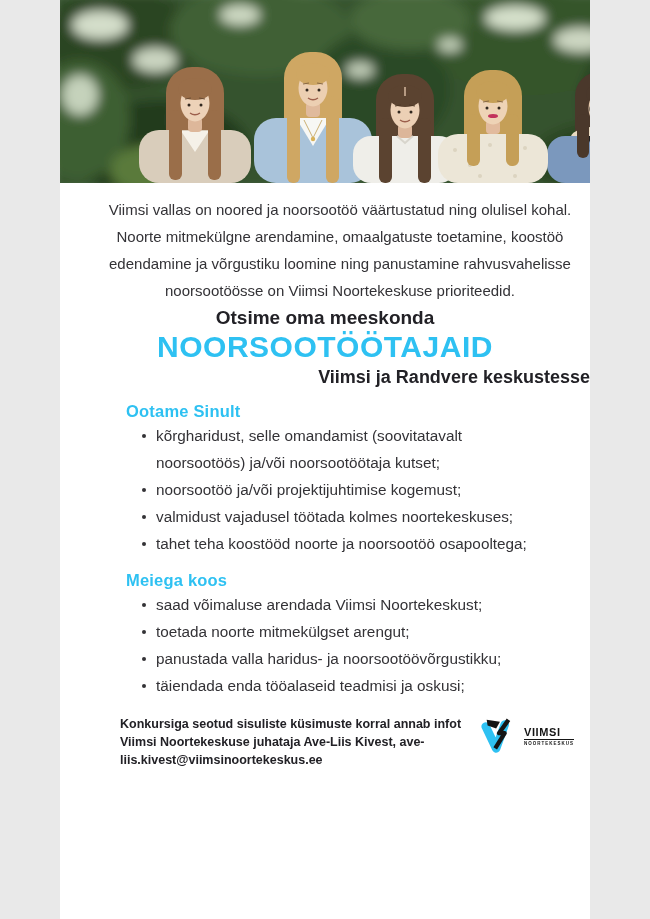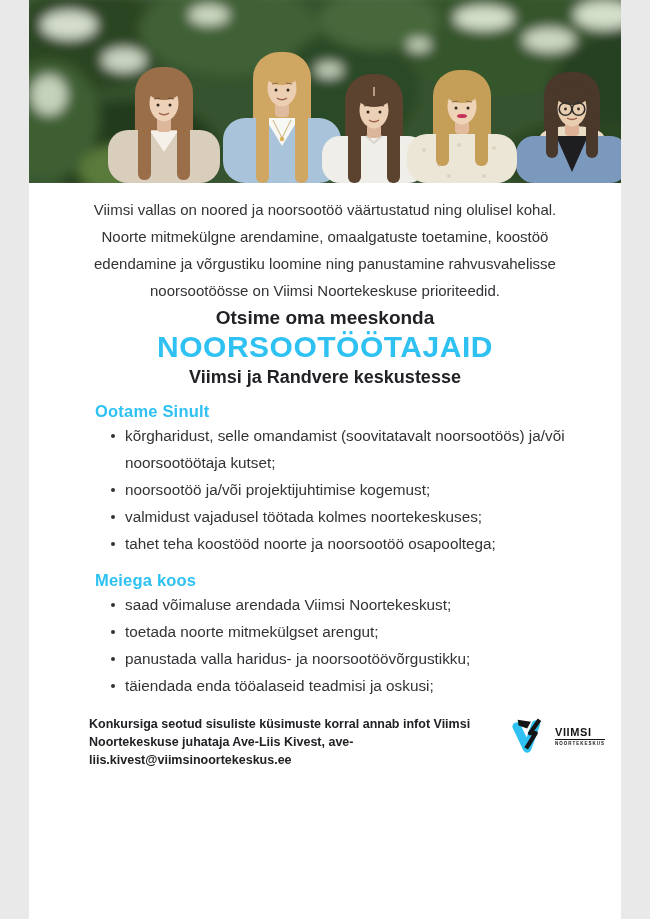--- a/index.html
+++ b/index.html
@@ -1,27 +1,27 @@
 <!DOCTYPE html>
 <html><head>
 <meta charset="utf-8">
 <style>
   html,body{margin:0;padding:0;background:#e9e9e9;}
   .page{
-    width:592px;height:919px;margin:0 auto;background:#ffffff;
+    width:530px;height:919px;margin:0 auto;background:#ffffff;
     font-family:"Liberation Sans", sans-serif;color:#2b2a2e;
     position:relative;overflow:hidden;
   }
   .photo{width:650px;height:183px;overflow:hidden;line-height:0;}
   .intro{margin:13px auto 0;width:560px;text-align:center;
          font-size:15px;line-height:27px;font-weight:400;color:#333236;}
   .kicker{margin-top:2px;text-align:center;font-size:19px;line-height:24px;font-weight:700;color:#222126;}
   .title{text-align:center;font-size:30px;line-height:34px;font-weight:800;
          color:#2ec1f2;letter-spacing:.5px;}
-  .subtitle{margin-top:2px;text-align:center;font-size:18px;line-height:22px;font-weight:700;color:#222126;}
+  .subtitle{margin-top:2px;text-align:right;font-size:18px;line-height:22px;font-weight:700;color:#222126;}
   .sec-heading{margin:13px 0 0 66px;font-size:16.5px;line-height:20px;font-weight:800;
                color:#2ec1f2;letter-spacing:.2px;}
   ul.bullets{list-style:none;margin:1px 0 0 0;padding:0 44px 0 96px;}
   ul.bullets li{font-size:15.3px;line-height:27px;position:relative;color:#333236;}
   ul.bullets li::before{content:"";position:absolute;left:-14px;top:12px;width:4px;height:4px;
                         border-radius:50%;background:#333236;}
   .application{margin:17px 60px 0 63px;font-size:13px;line-height:19px;font-weight:700;
                color:#222126;text-align:justify;letter-spacing:.1px;}
   .footer{margin:16px 10px 0 60px;display:flex;justify-content:space-between;align-items:flex-start;}
   .footer-contact{width:488px;font-size:12.5px;line-height:18px;font-weight:700;color:#222126;}

